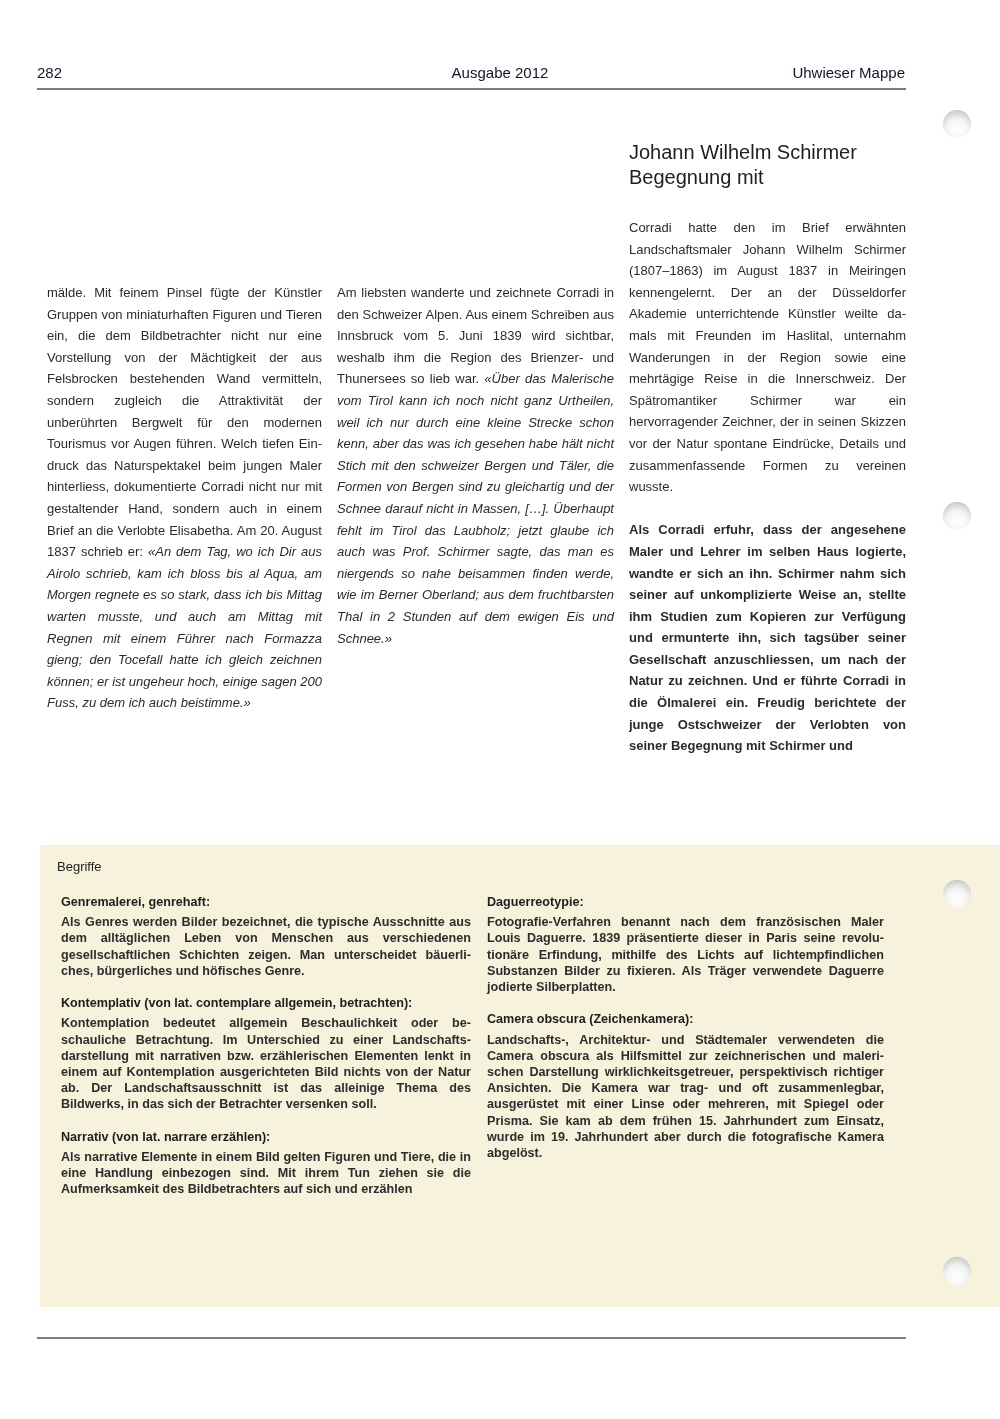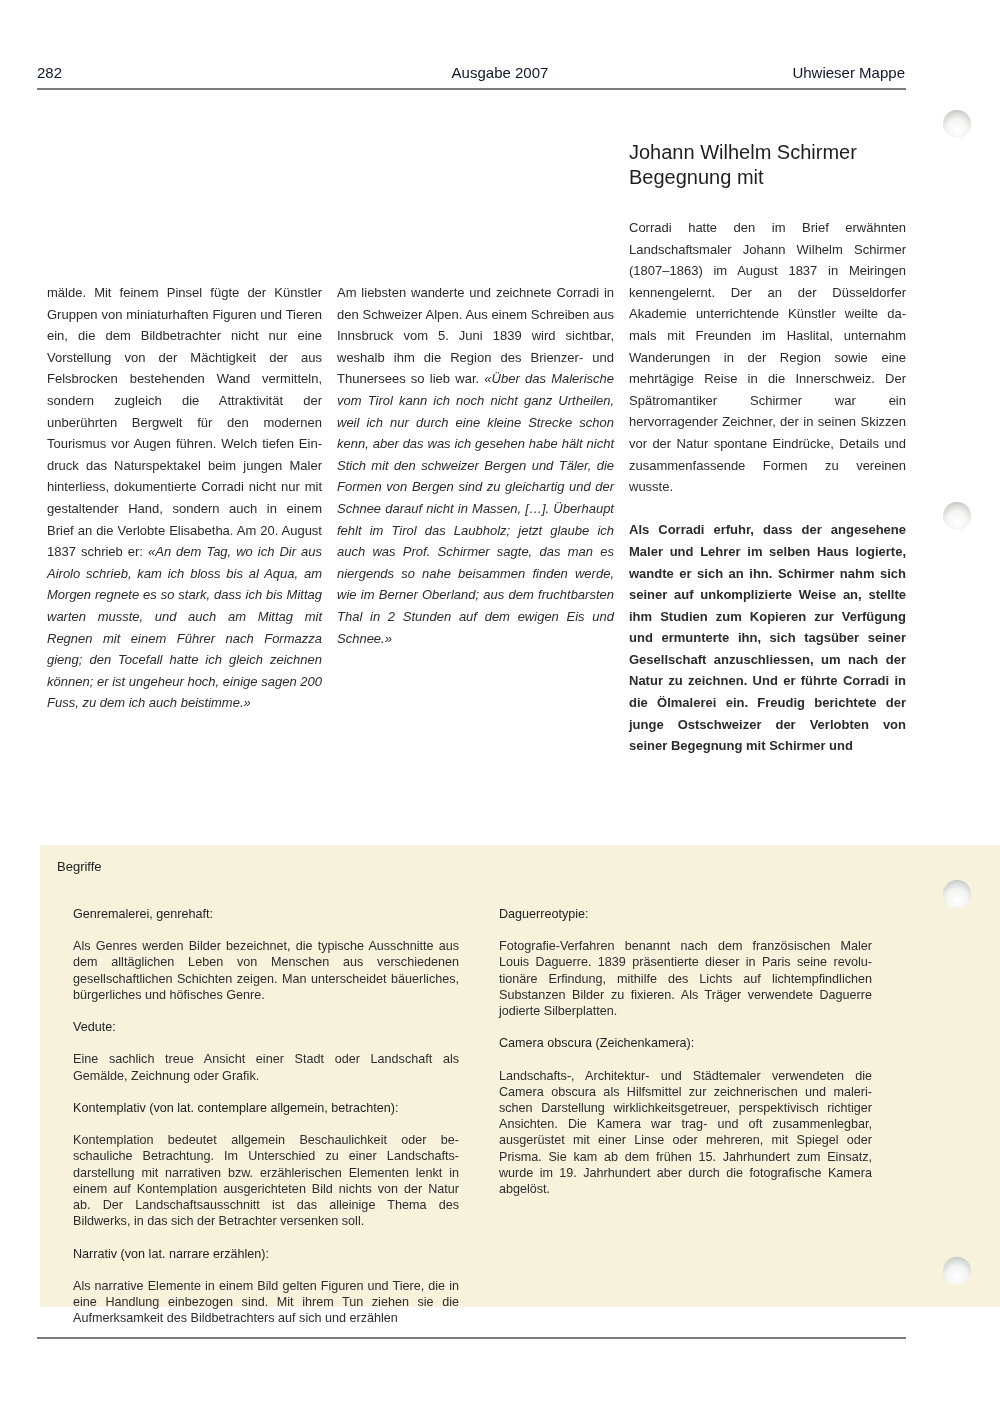--- a/index.html
+++ b/index.html
@@ -27,34 +27,34 @@
   .it { font-style: italic; }
 
   .glossary {
     position: absolute; left: 40px; top: 845px; width: 985px; height: 462px;
     background: #f6f2dc;
   }
   .gl-title { position: absolute; left: 17px; top: 14px; font-size: 13px; color: #222; }
   .gl-col { position: absolute; top: 0; font-size: 12.6px; line-height: 16.2px; text-align: justify; color: #2d2d2d; }
   .gl-col .term { color: #1e1e1e; }
   .gl-col .entry { margin-bottom: 16.2px; }
-  .gl-col .entry p { margin: 16px; }
+  .gl-col .entry p { margin: 4px; font-weight: bold; }
   #gl-left { left: 17px; top: 45px; width: 418px; }
   #gl-right { left: 443px; top: 45px; width: 405px; }
 
   .hole {
     position: absolute; left: 943px; width: 28px; height: 28px; border-radius: 50%;
     background: radial-gradient(circle at 50% 70%, #ffffff 0%, #f2f4f2 45%, #cfd2cf 75%, #8c8f8c 100%);
   }
 </style>
 </head>
 <body>
 
 <div class="hdr" id="page-num">282</div>
-<div class="hdr" id="edition">Ausgabe 2007</div>
+<div class="hdr" id="edition">Ausgabe 2012</div>
 <div class="hdr" id="journal">Uhwieser Mappe</div>
 <div class="rule" id="rule-top"></div>
 
 <div class="title">
   <div>Johann Wilhelm Schirmer</div>
   <div>Begegnung mit</div>
 </div>
 
 <div class="col" id="col1">
   <p><span>mälde. Mit feinem Pinsel fügte der Künstler Gruppen von miniatur­haften Figuren und Tieren ein, die dem Bildbetrachter nicht nur eine Vorstellung von der Mächtigkeit der aus Felsbrocken bestehenden Wand vermitteln, sondern zugleich die Attraktivität der unberührten Berg­welt für den modernen Tourismus vor Augen führen. Welch tiefen Ein­druck das Naturspektakel beim jun­gen Maler hinterliess, dokumentierte Corradi nicht nur mit gestaltender Hand, sondern auch in einem Brief an die Verlobte Elisabetha. Am 20. August 1837 schrieb er: </span><span class="it">«An dem Tag, wo ich Dir aus Airolo schrieb, kam ich bloss bis al Aqua, am Mor­gen regnete es so stark, dass ich bis Mittag warten musste, und auch am Mittag mit Regnen mit einem Führer nach Formazza gieng; den Tocefall hatte ich gleich zeichnen können; er ist ungeheur hoch, einige sagen 200 Fuss, zu dem ich auch beistimme.»</span></p>
@@ -69,24 +69,20 @@
   <p>Als Corradi erfuhr, dass der angese­hene Maler und Lehrer im selben Haus logierte, wandte er sich an ihn. Schirmer nahm sich seiner auf un­komplizierte Weise an, stellte ihm Studien zum Kopieren zur Verfügung und ermunterte ihn, sich tagsüber seiner Gesellschaft anzuschliessen, um nach der Natur zu zeichnen. Und er führte Corradi in die Ölmalerei ein. Freudig berichtete der junge Ost­schweizer der Verlobten von seiner Begegnung mit Schirmer und</p>
 </div>
 
 <div class="glossary" style="background: rgb(246, 242, 220);">
   <div class="gl-title">Begriffe</div>
 
   <div class="gl-col" id="gl-left">
     <div class="entry">
       <p class="term">Genremalerei, genrehaft:</p>
       <p>Als Genres werden Bilder bezeichnet, die typische Ausschnitte aus dem alltäglichen Leben von Menschen aus verschiedenen gesellschaftlichen Schichten zeigen. Man unterscheidet bäuerli­ches, bürgerliches und höfisches Genre.</p>
-    </div>
-    <div class="entry">
-      <p class="term">Vedute:</p>
-      <p>Eine sachlich treue Ansicht einer Stadt oder Landschaft als Gemälde, Zeichnung oder Grafik.</p>
     </div>
     <div class="entry">
       <p class="term">Kontemplativ (von lat. contemplare allgemein, betrachten):</p>
       <p>Kontemplation bedeutet allgemein Beschaulichkeit oder be­schauliche Betrachtung. Im Unterschied zu einer Landschafts­darstellung mit narrativen bzw. erzählerischen Elementen lenkt in einem auf Kontemplation ausgerichteten Bild nichts von der Natur ab. Der Landschaftsausschnitt ist das alleinige Thema des Bildwerks, in das sich der Betrachter versenken soll.</p>
     </div>
     <div class="entry">
       <p class="term">Narrativ (von lat. narrare erzählen):</p>
       <p>Als narrative Elemente in einem Bild gelten Figuren und Tiere, die in eine Handlung einbezogen sind. Mit ihrem Tun ziehen sie die Aufmerksamkeit des Bildbetrachters auf sich und erzählen</p>
     </div>
   </div>

